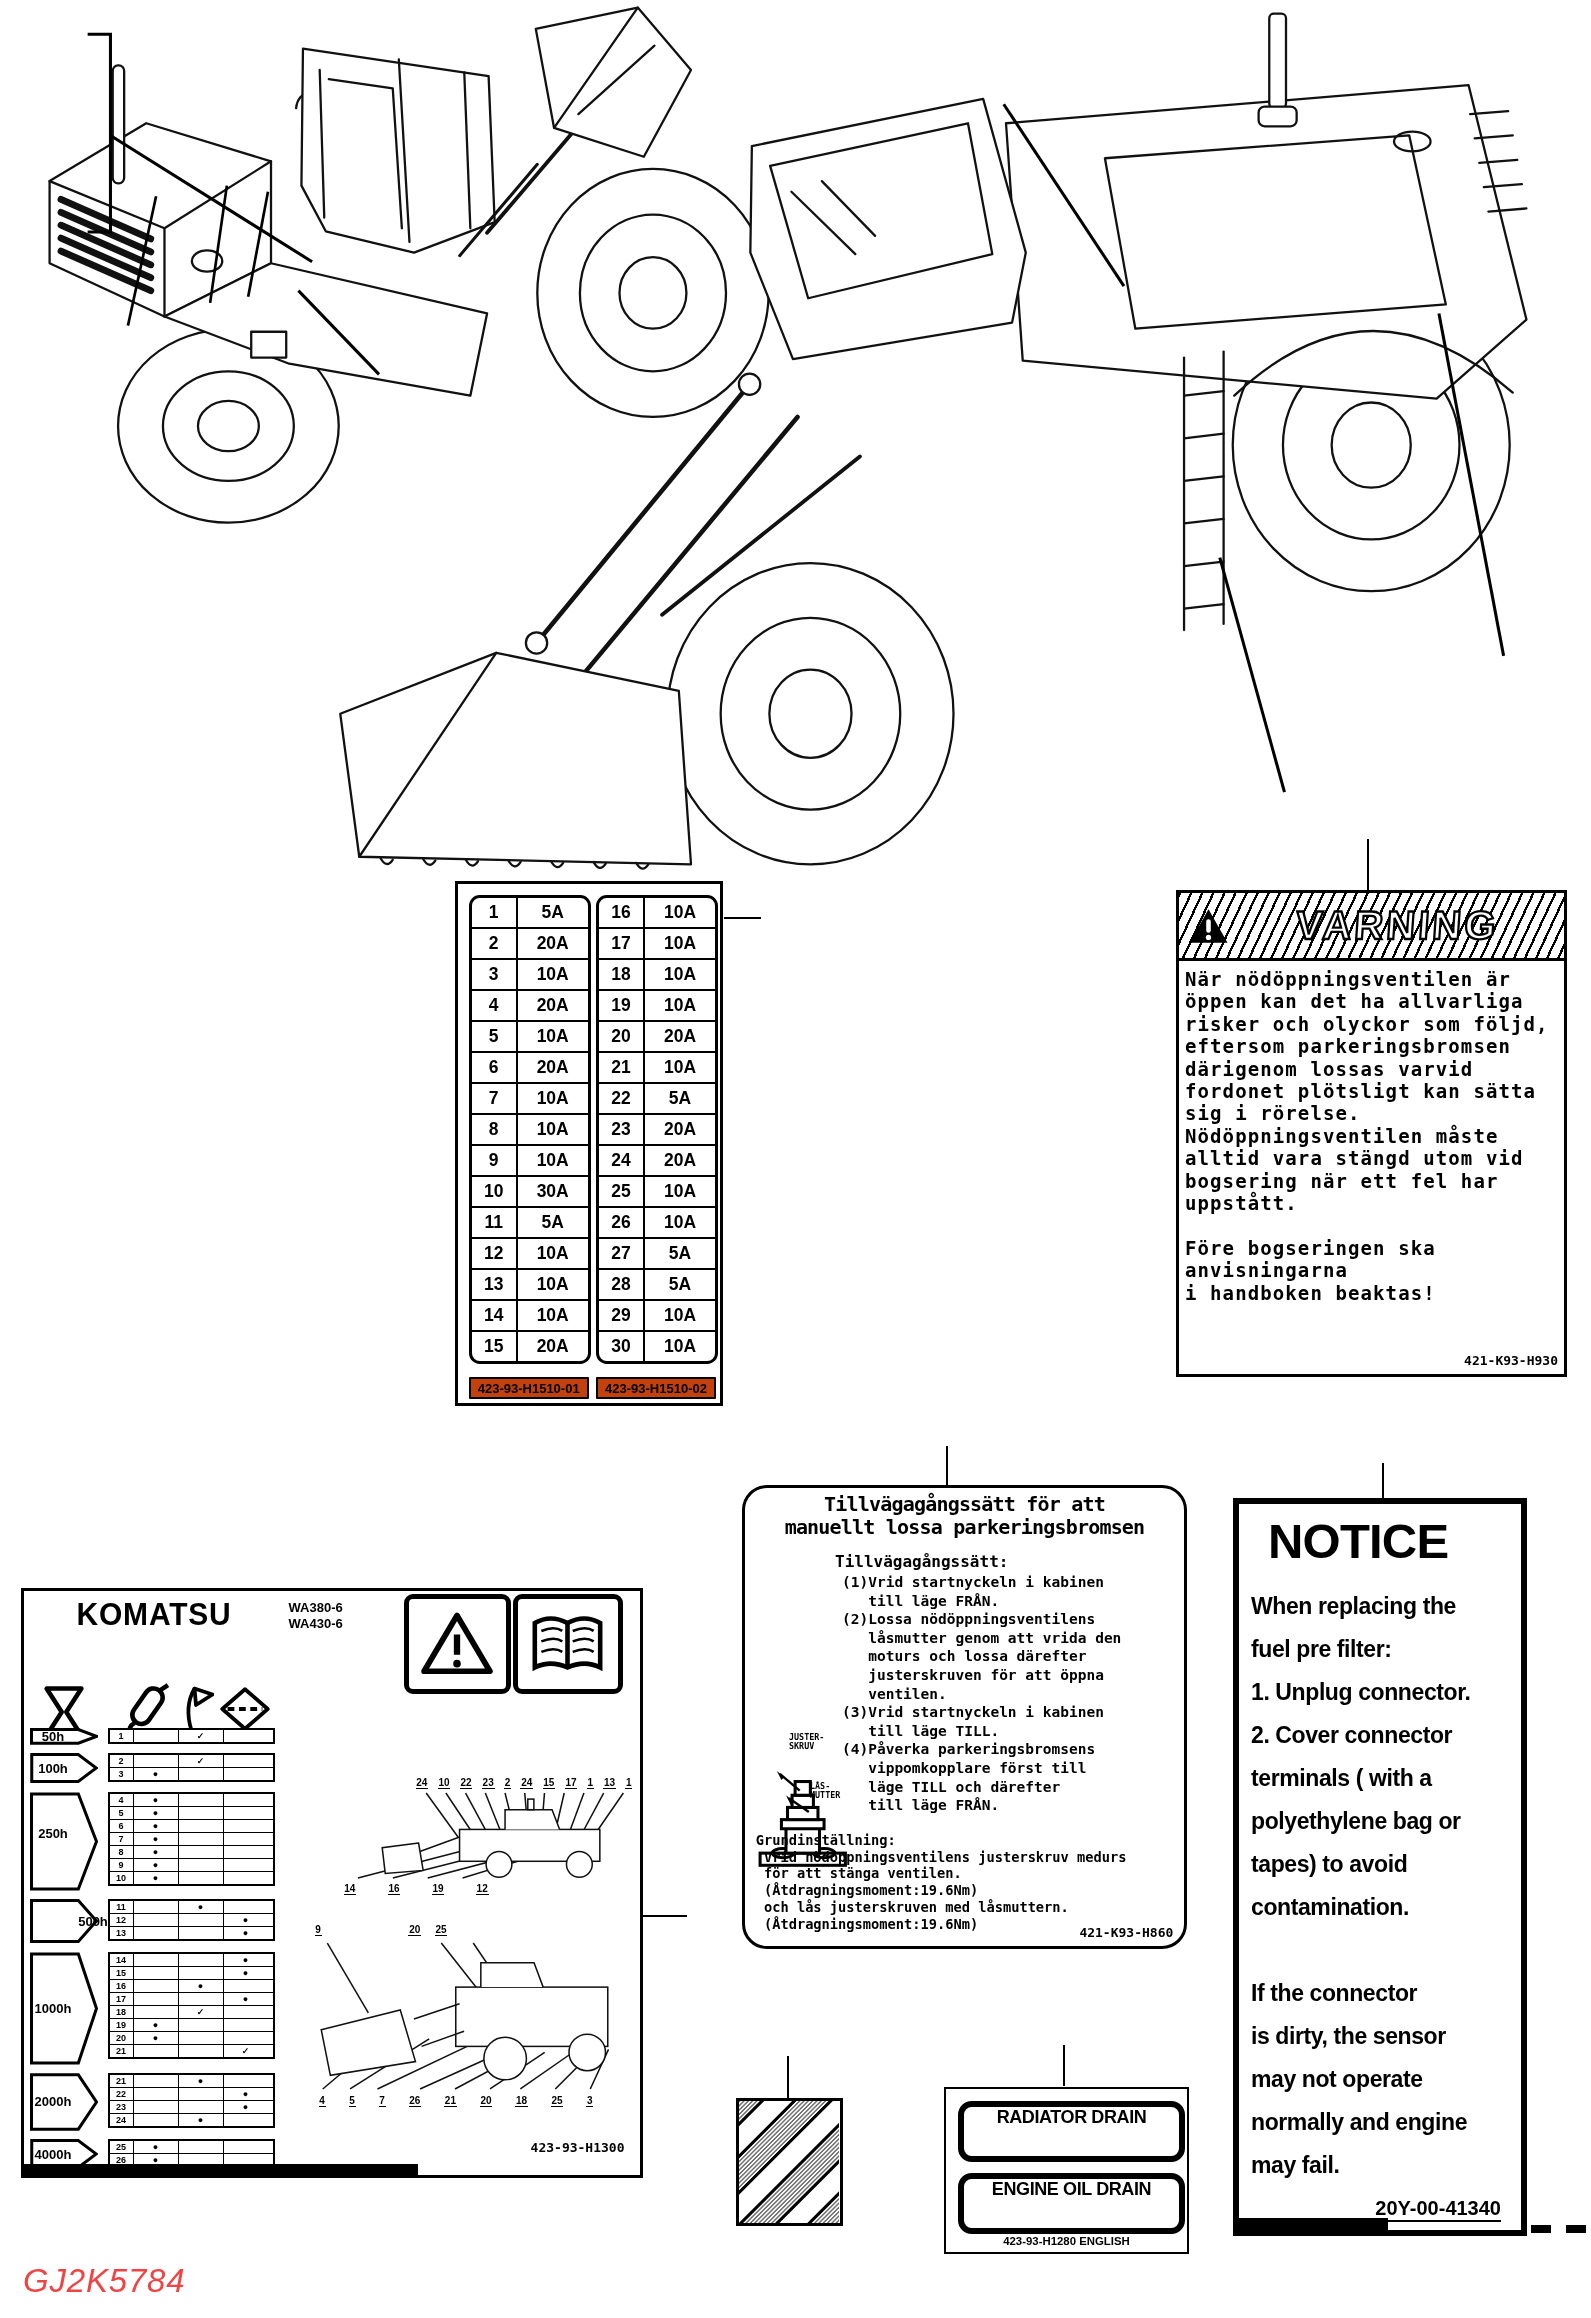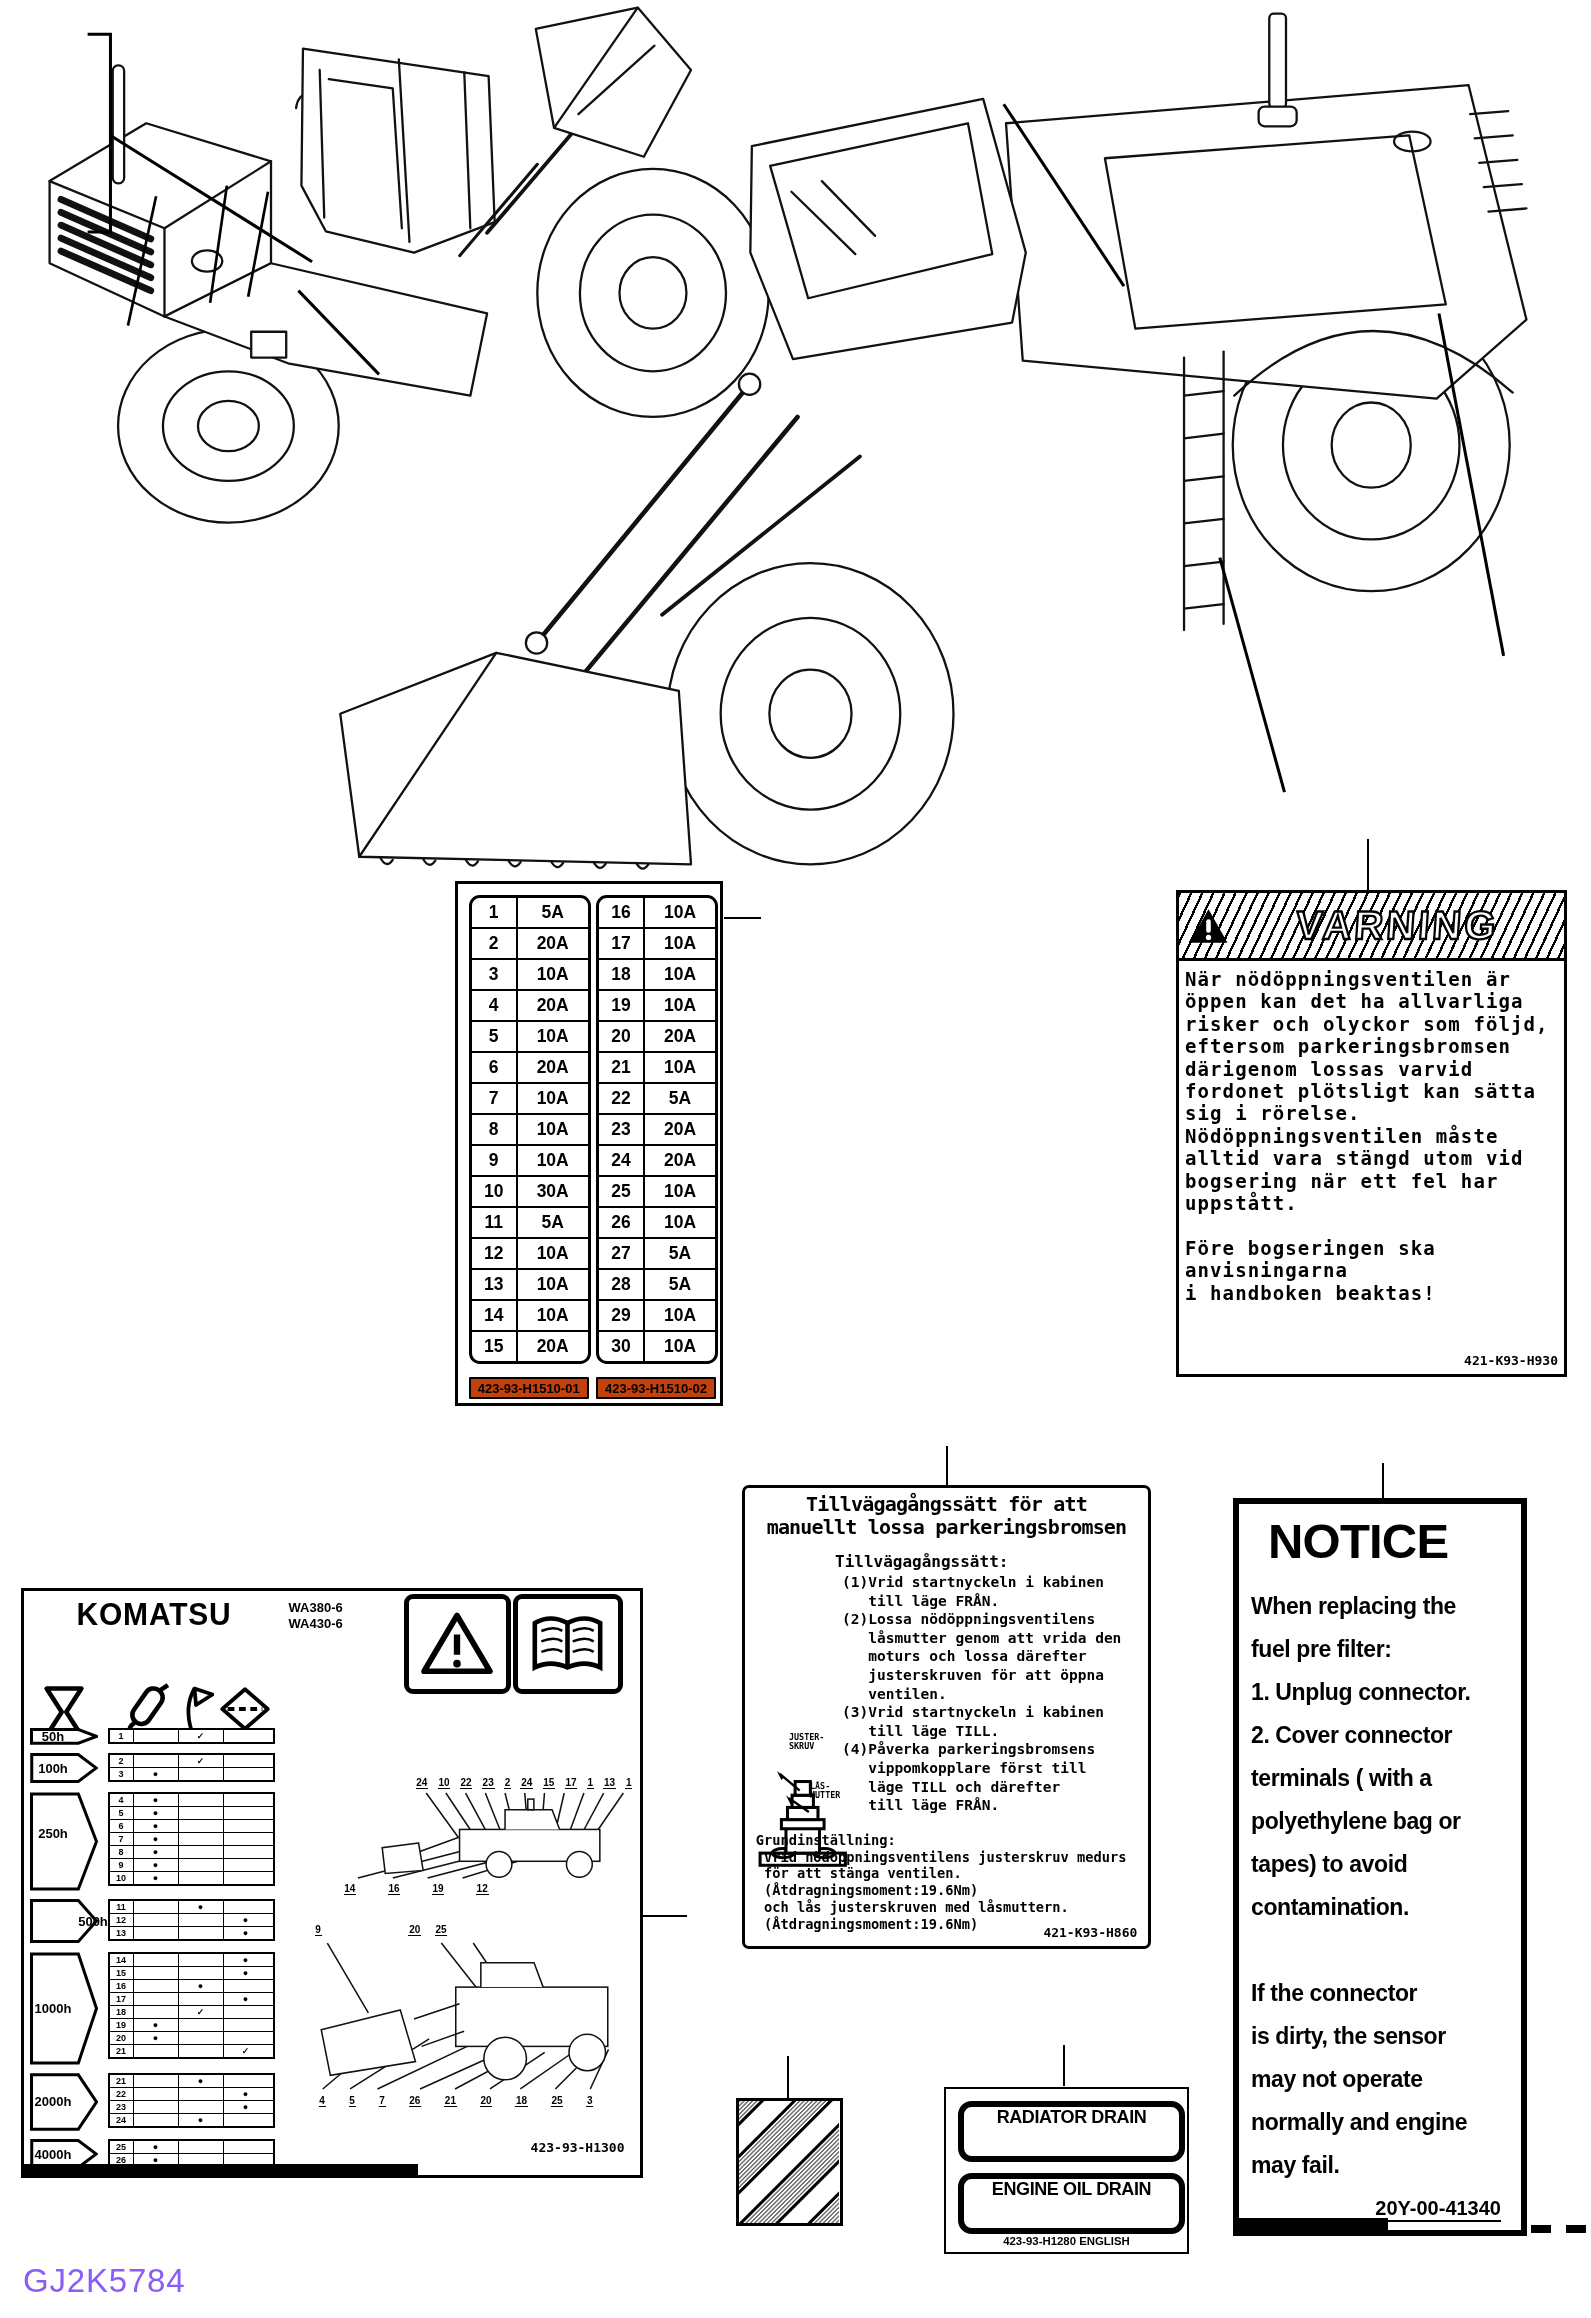--- a/index.html
+++ b/index.html
@@ -21,21 +21,21 @@
              display:flex;align-items:center;justify-content:center;font-size:13px;font-weight:bold;background:#c2410c;}
   
   #varning-label{left:1176px;top:890px;width:391px;height:487px;border:3px solid #000;background:#fff;}
   #varning-head{position:absolute;left:0;top:0;right:0;height:65px;border-bottom:3px solid #000;
     background:repeating-linear-gradient(115deg,#000 0 2.3px,#fff 2.3px 10px);display:flex;align-items:center;}
   #varning-title{flex:1;text-align:center;font-weight:bold;font-size:40px;letter-spacing:3px;color:#fff;
     -webkit-text-stroke:2.3px #000;transform:skewX(-4deg);}
   #varning-body{position:absolute;left:6px;top:75px;font-size:19px;line-height:22.4px;letter-spacing:1.1px;}
   .part-num{position:absolute;font-size:13px;font-weight:bold;font-family:"DejaVu Sans Mono",monospace;}
   
-  #proc-label{left:742px;top:1485px;width:409px;height:464px;border:3px solid #000;border-radius:7px;background:#fff;}
+  #proc-label{left:742px;top:1485px;width:445px;height:464px;border:3px solid #000;border-radius:25px;background:#fff;}
   #proc-title{position:absolute;left:0;right:0;top:4.6px;text-align:center;font-size:20px;line-height:23.6px;letter-spacing:-0.8px;}
   #proc-steps{position:absolute;left:97px;top:85px;font-size:14.5px;line-height:18.6px;}
   #proc-sub{position:absolute;left:90px;top:64px;font-size:16px;}
   #proc-grund{position:absolute;left:10.7px;top:344px;font-size:13.7px;line-height:16.7px;}
   .tiny-label{position:absolute;font-size:8.4px;font-weight:bold;font-family:"DejaVu Sans Mono",monospace;line-height:9px;}
   
   #notice-label{left:1233px;top:1498px;width:294px;height:738px;border:6px solid #000;background:#fff;}
   #notice-title{position:absolute;left:29px;top:9px;font-size:49px;font-weight:bold;letter-spacing:-0.8px;}
   #notice-body{position:absolute;left:12px;top:81px;font-size:23px;font-weight:bold;line-height:43px;letter-spacing:-0.4px;}
   #notice-bar{position:absolute;left:0;bottom:0;width:149px;height:12px;background:#000;}
@@ -59,21 +59,21 @@
   .callouts{position:absolute;display:flex;}
   .c-num{font-size:10px;font-weight:bold;border-bottom:1.5px solid #000;padding:0 0.8px;line-height:11.4px;}
   #maint-bar{position:absolute;left:0;bottom:0;width:64%;height:10.7px;background:#000;}
   
   #hazard-label{left:736px;top:2098px;width:107px;height:128px;border:3px solid #000;background:#fff;}
   #drain-label{left:944px;top:2087px;width:245px;height:167px;border:2.3px solid #000;background:#fff;}
   .drain-box{position:absolute;left:12px;width:215px;height:49px;border:6px solid #000;border-radius:13.7px;
              display:flex;align-items:flex-start;justify-content:center;font-size:18px;font-weight:bold;letter-spacing:-0.4px;}
   #drain-part{position:absolute;left:0;right:0;bottom:4.6px;text-align:center;font-size:11.4px;font-weight:bold;}
   
-  #figure-code{left:23px;top:2262px;font-size:33px;letter-spacing:0.8px;color:#8b5cf6;}
+  #figure-code{left:23px;top:2262px;font-size:33px;letter-spacing:0.8px;color:#ef4444;font-style:italic;}
 </style>
 </head>
 <body>
 
 <div id="page">
 
   <svg class="abs" style="left:0;top:0" width="1592" height="875" viewBox="0 0 2092 1150">
     <g stroke="#111" fill="none" stroke-width="3" stroke-linejoin="round" stroke-linecap="round">
 
       <g fill="#fff">

